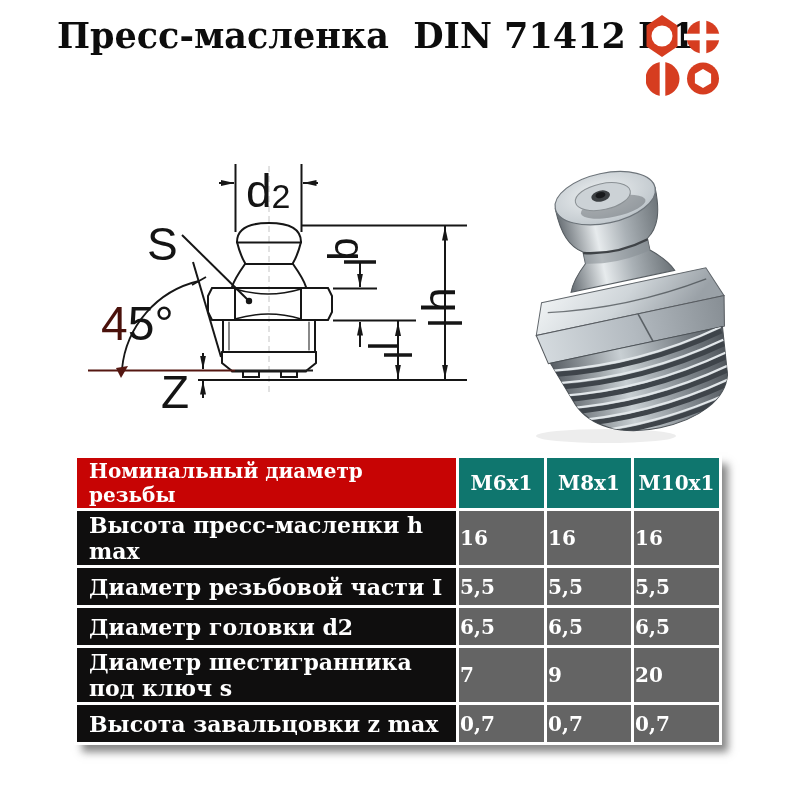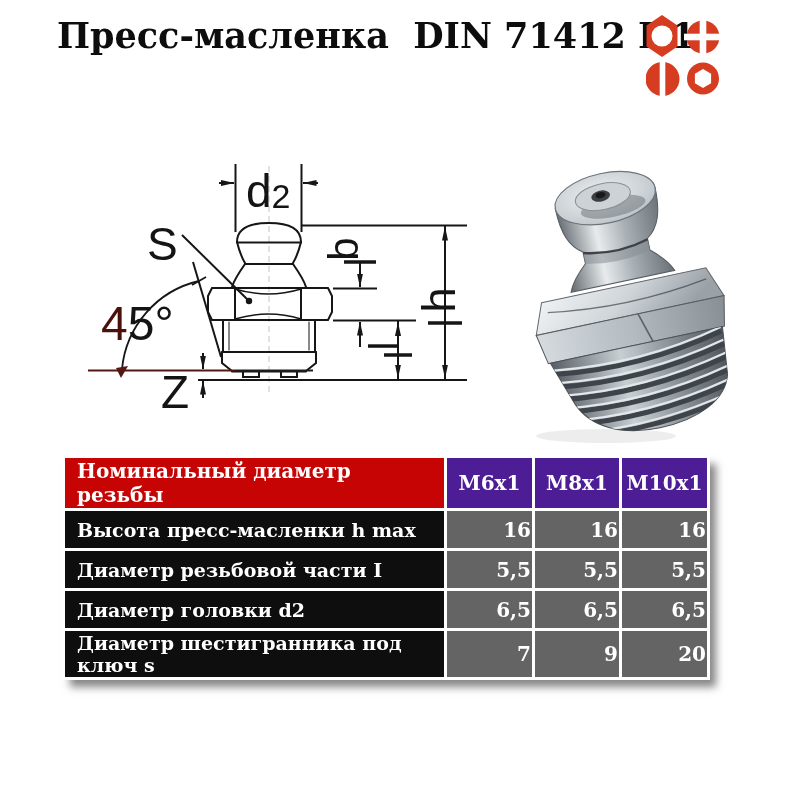--- a/index.html
+++ b/index.html
@@ -13,33 +13,33 @@
   .title-line{font-weight:bold;font-size:35px;line-height:43px;white-space:pre;}
   
   .logo{left:646px;top:14px;}
   
   .diagram{left:85px;top:150px;}
   .diagram text{font-family:"Liberation Sans","DejaVu Sans",sans-serif;fill:#141414;}
   
   .photo{left:486px;top:146px;}
   
   .spec-table{
-    left:62px;top:455px;width:645px;border-collapse:collapse;table-layout:fixed;
+    left:74px;top:455px;width:645px;border-collapse:collapse;table-layout:fixed;
     border-top:3px solid #2b0101;
     box-shadow:7px 8px 8px -1px rgba(35,35,35,0.55);
   }
   .spec-table th,.spec-table td{
     border:3px solid #ffffff;color:#ffffff;font-weight:bold;
     font-family:"DejaVu Serif","Liberation Serif",serif;
   }
-  .spec-table th{background:#4c1d95;height:44px;font-size:20px;}
-  .spec-table td{height:35px;font-size:19px;}
+  .spec-table th{background:#0f766e;height:44px;font-size:20px;}
+  .spec-table td{height:35px;font-size:22px;}
   .spec-table .lbl{background:#0f0e0e;text-align:left;padding-left:12px;}
   .spec-table th.lbl{background:#c70404;}
-  .spec-table .val{background:#646464;text-align:right;font-size:20px;}
+  .spec-table .val{background:#646464;text-align:left;font-size:20px;}
 </style>
 </head>
 <body>
 
 <div class="abs title-block">
   <div class="title-line">Пресс-масленка  DIN 71412 H1</div>
 </div>
 
 <svg class="abs logo" width="78" height="86" viewBox="0 0 78 86">
   <g>
@@ -252,14 +252,20 @@
       <td class="val">6,5</td>
       <td class="val">6,5</td>
       <td class="val">6,5</td>
     </tr>
     <tr>
       <td class="lbl">Диаметр шестигранника под ключ s</td>
       <td class="val">7</td>
       <td class="val">9</td>
       <td class="val">20</td>
     </tr>
+    <tr>
+      <td class="lbl">Высота завальцовки z max</td>
+      <td class="val">0,7</td>
+      <td class="val">0,7</td>
+      <td class="val">0,7</td>
+    </tr>
   </tbody>
 </table>
 
 </body></html>

